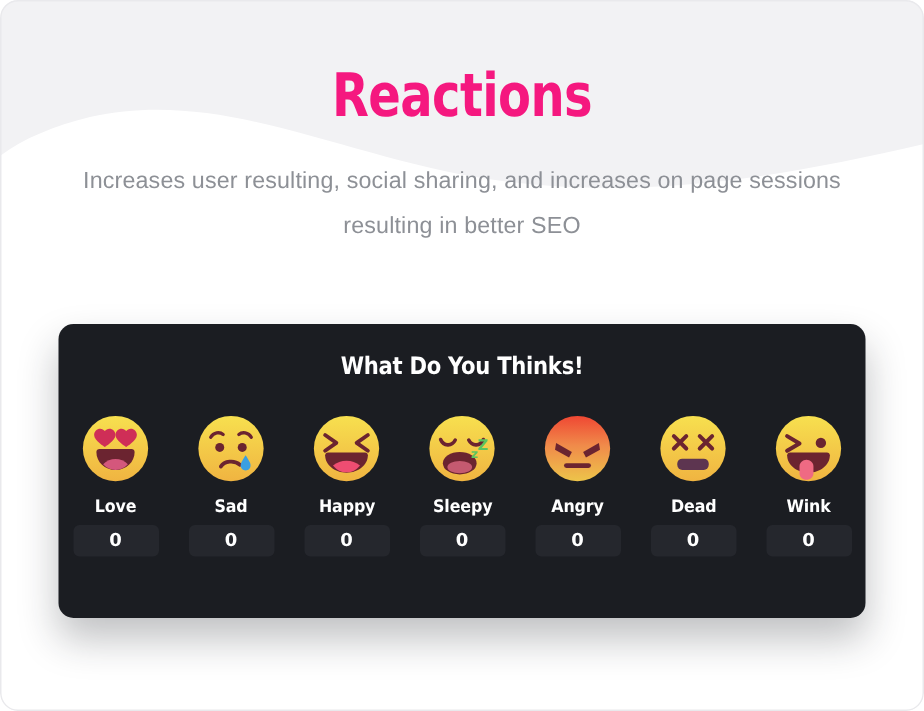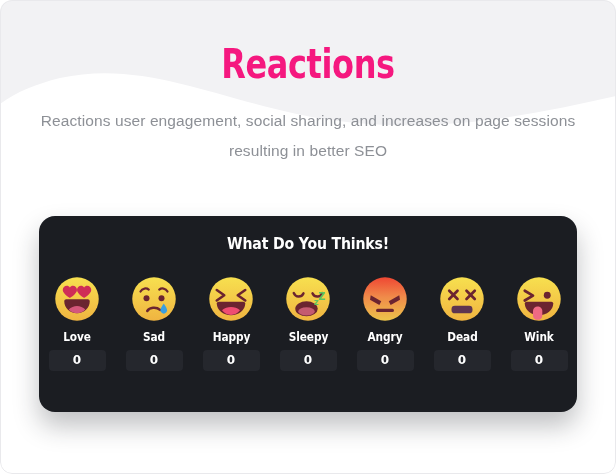--- a/index.html
+++ b/index.html
@@ -72,21 +72,21 @@
   }
 
   
   .panel {
     position: absolute;
     left: 39px;
     top: 216px;
     width: 538px;
     height: 196px;
     background: #1b1d22;
-    border-radius: 16px;
+    border-radius: 10px;
     box-shadow: 0 14px 26px rgba(30,32,38,0.28);
     z-index: 10;
     box-sizing: border-box;
   }
   .panel-title {
     margin: 0;
     padding-top: 18px;
     text-align: center;
     color: #ffffff;
     font-family: "DejaVu Sans", sans-serif;
@@ -143,21 +143,21 @@
 <body>
 
 <div class="card">
 
   <svg class="bg-wave" viewBox="0 0 616 200" preserveAspectRatio="none">
     <path d="M0,0 L616,0 L616,96 C520,118 430,134 330,120 C230,106 150,58 60,78 C36,84 16,92 0,104 Z" fill="#f2f2f4"></path>
   </svg>
 
   <div class="header">
     <h1 class="title">Reactions</h1>
-    <p class="subtitle">Reactions user engagement, social sharing, and increases on page sessions resulting in better SEO</p>
+    <p class="subtitle">Increases user resulting, social sharing, and increases on page sessions resulting in better SEO</p>
   </div>
 
   <div class="panel">
     <div class="panel-title">What Do You Thinks!</div>
 
     <div class="reactions-row">
 
       <div class="reaction">
         <svg class="emoji" viewBox="0 0 64 64">
           <defs>

